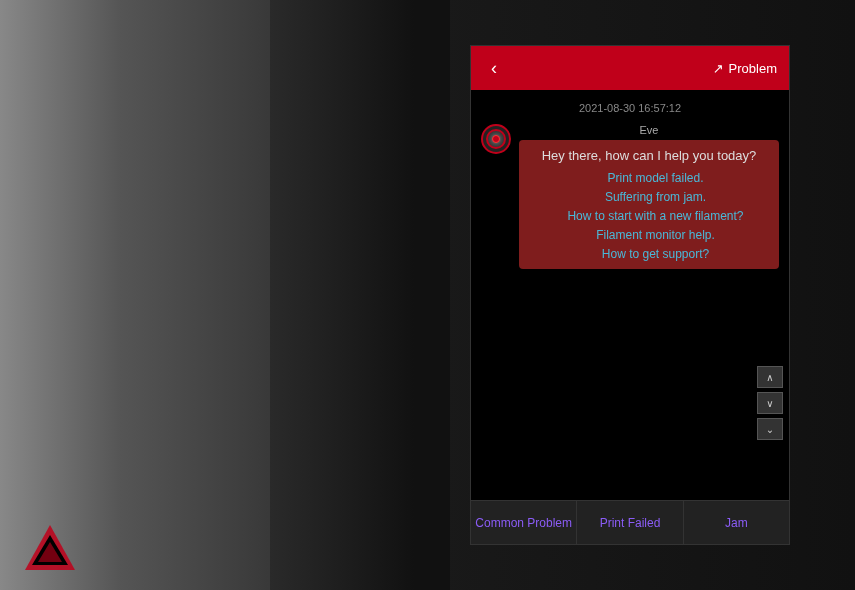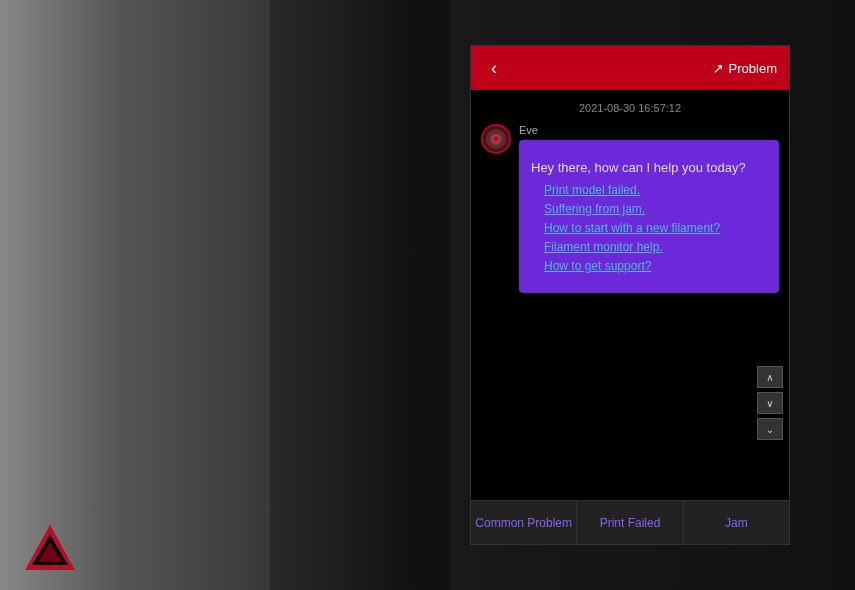--- a/index.html
+++ b/index.html
@@ -116,20 +116,21 @@
       color: #888;
       font-size: 11px;
       padding: 12px 0 10px;
       flex-shrink: 0;
     }
 
     .chat-messages {
       flex: 1;
       padding: 0 10px 10px;
       overflow-y: auto;
+      text-align: center;
     }
 
     .message-row {
       display: flex;
       align-items: flex-start;
       gap: 8px;
       margin-bottom: 8px;
     }
 
     
@@ -169,36 +170,35 @@
       flex: 1;
     }
 
     .sender-name {
       color: #aaa;
       font-size: 11px;
       margin-bottom: 4px;
     }
 
     .message-bubble {
-      background: #6d28d9;
+      background: #7f1d1d;
       border-radius: 4px;
-      padding: 20px 12px;
+      padding: 8px 12px;
       color: #ddd;
       font-size: 13px;
     }
 
     .message-bubble p {
       margin-bottom: 8px;
       color: #ddd;
     }
 
     .message-bubble a {
       display: block;
       color: #4ab8d8;
-      text-decoration: underline;
       font-size: 12px;
       margin-bottom: 5px;
       cursor: pointer;
       margin-left: 13px;
     }
 
     .message-bubble a:last-child {
       margin-bottom: 0;
     }
 

